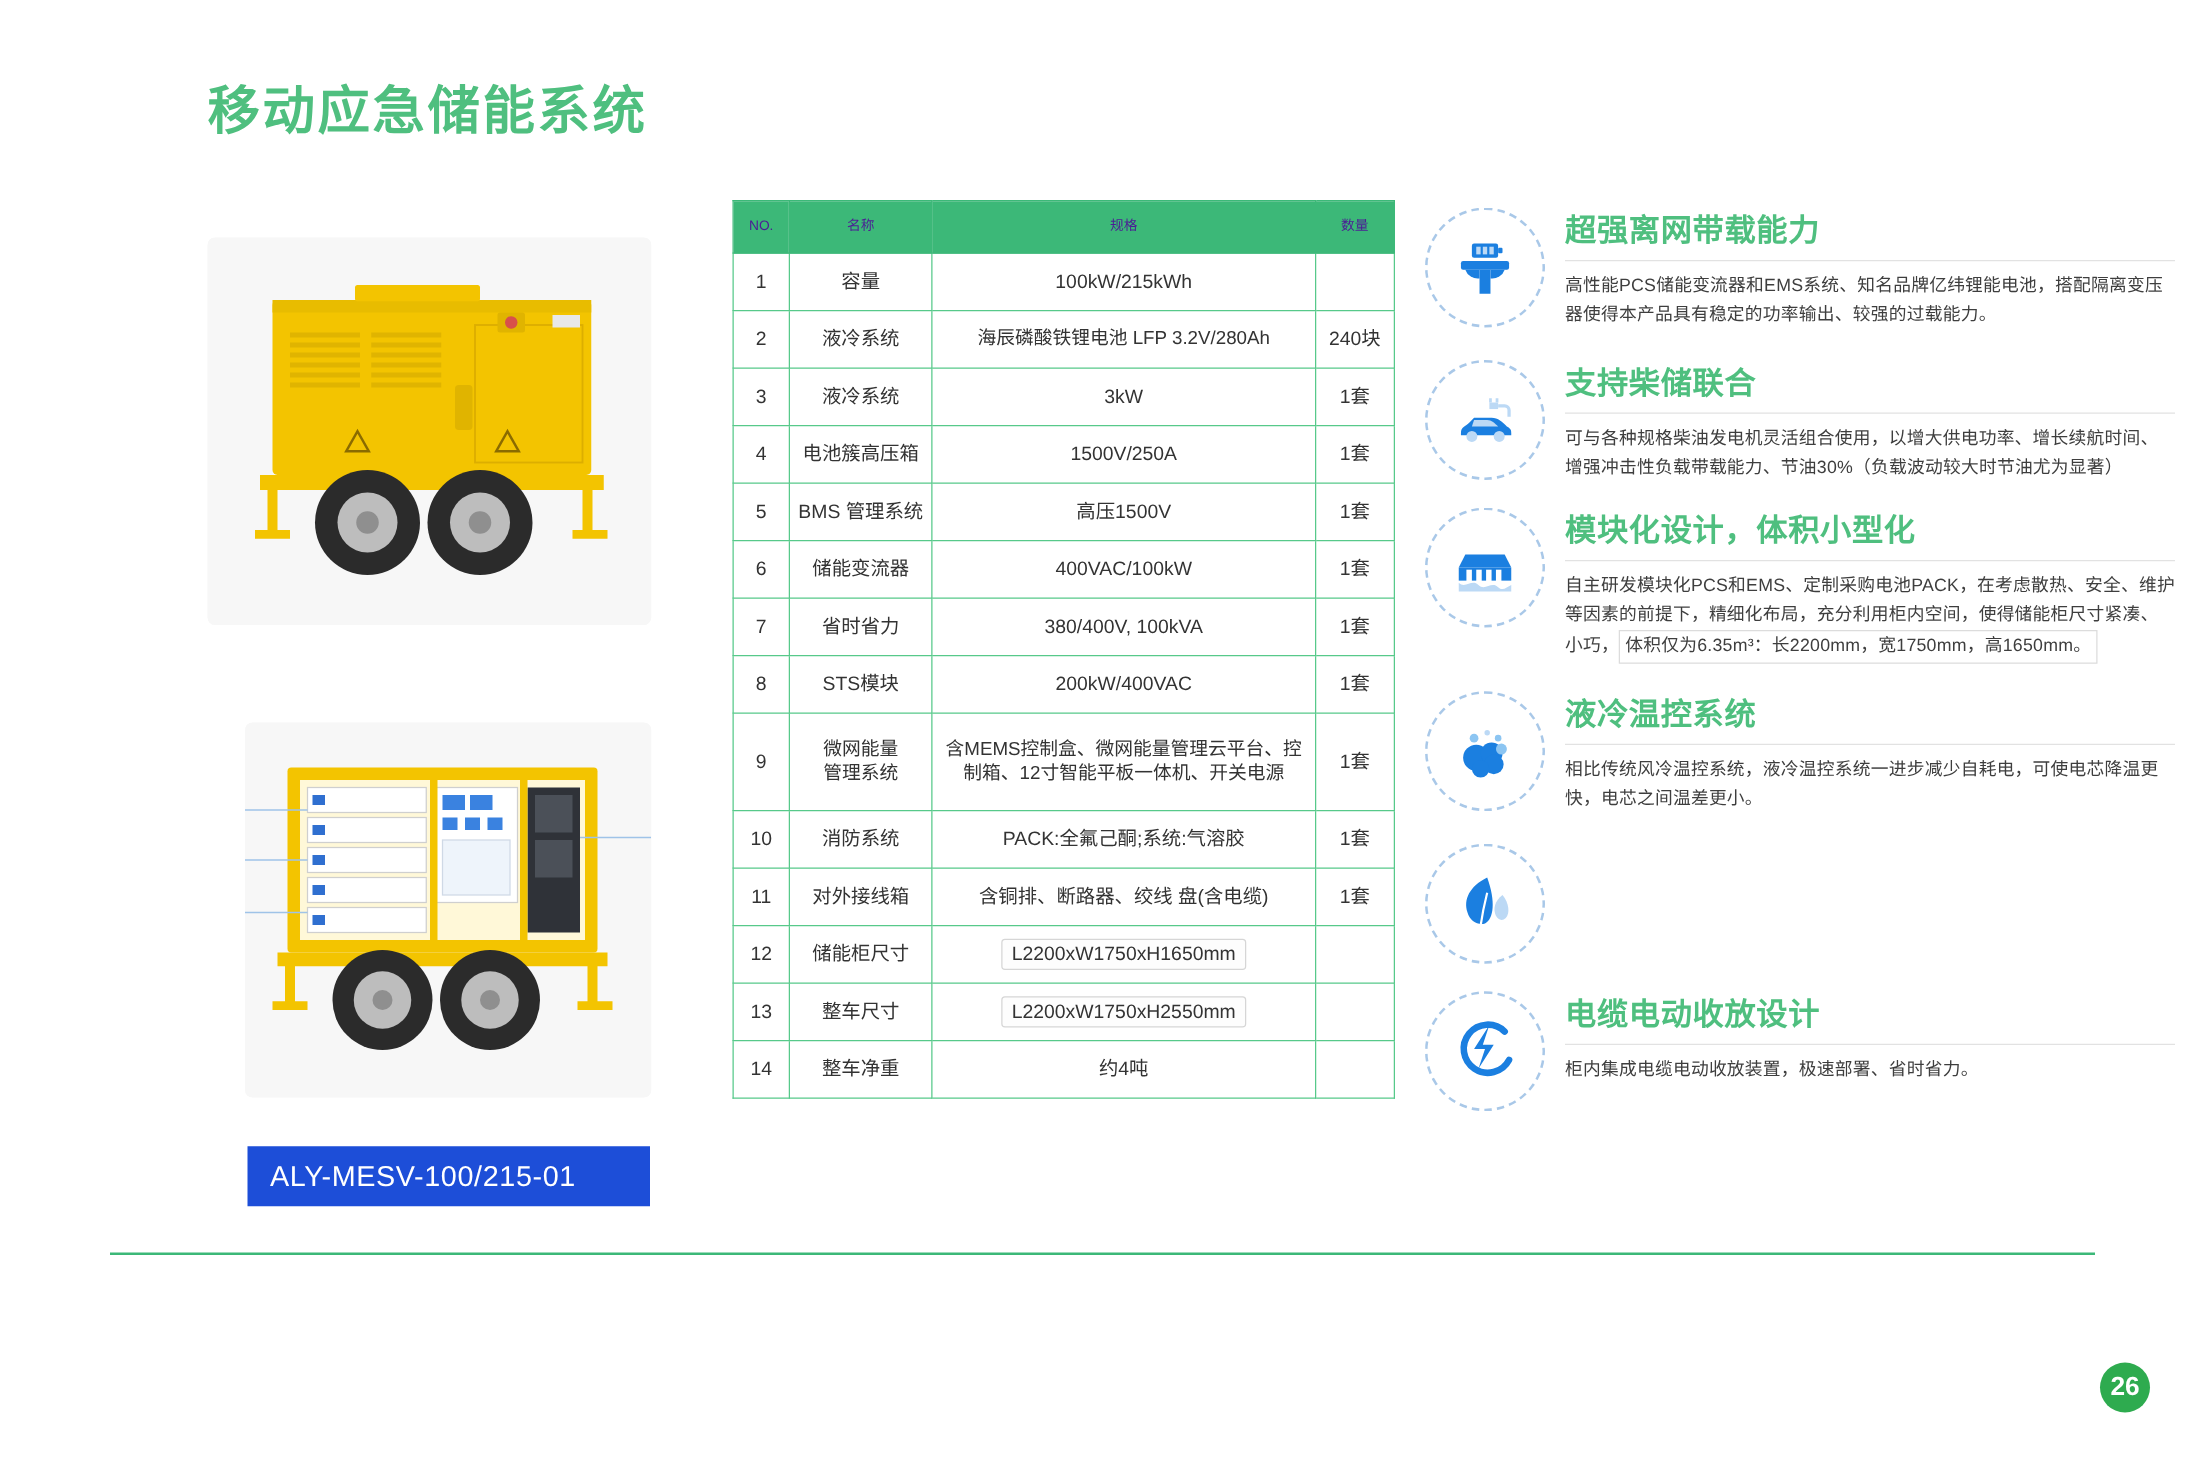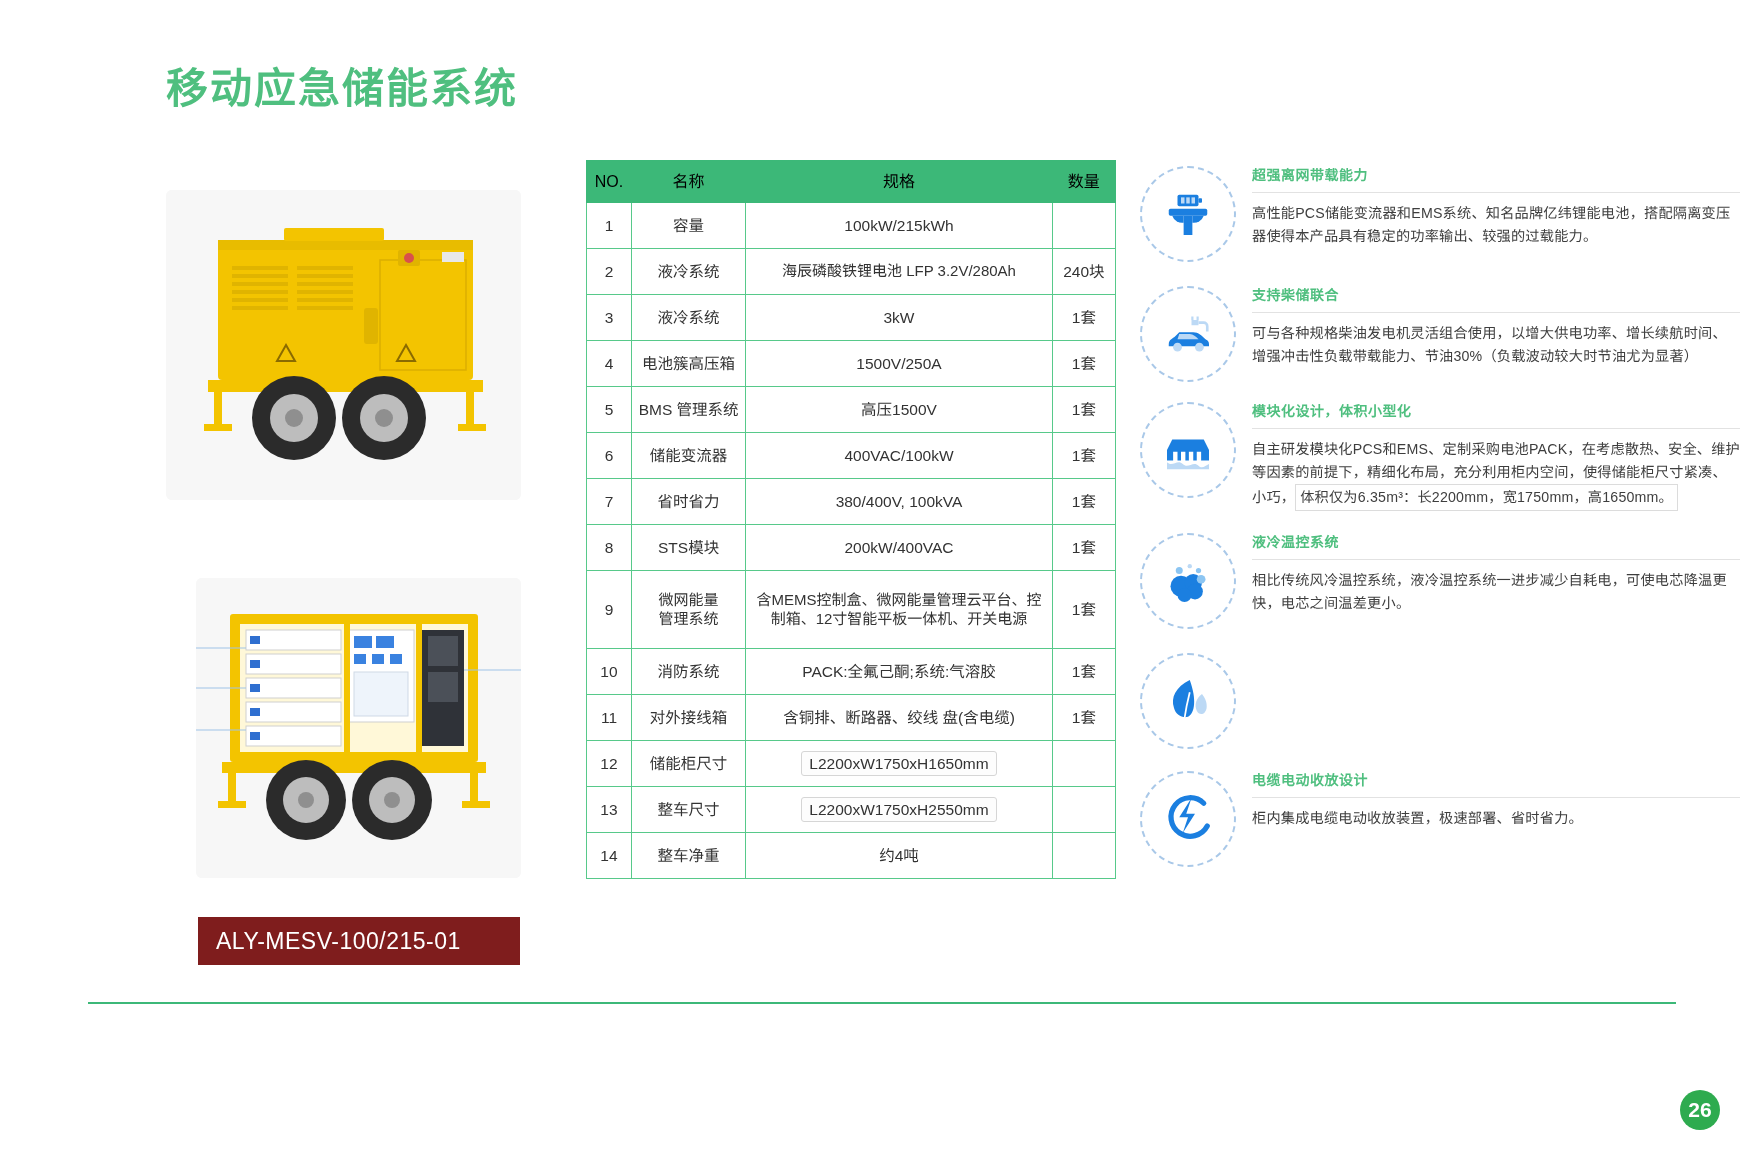--- a/index.html
+++ b/index.html
@@ -26,21 +26,21 @@
     background: #f7f7f7;
     border-radius: 6px;
     overflow: hidden;
   }
   .photo-top { left: 166px; top: 190px; width: 355px; height: 310px; }
   .photo-bottom { left: 196px; top: 578px; width: 325px; height: 300px; }
 
   .model-badge {
     position: absolute; left: 198px; top: 917px;
     width: 322px; height: 48px;
-    background: #7f1d1d;
+    background: #1d4ed8;
     color: #ffffff;
     font-size: 23px; font-weight: 400;
     display: flex; align-items: center; padding-left: 18px;
     letter-spacing: .5px;
   }
 
   
   .spec-table {
     position: absolute; left: 586px; top: 160px;
     width: 530px;
@@ -50,22 +50,22 @@
   }
   .spec-table th, .spec-table td {
     border: 1px solid #57c98a;
     text-align: center;
     vertical-align: middle;
     padding: 0 4px;
     line-height: 1.25;
   }
   .spec-table thead th {
     background: #3cb878;
-    color: #000000;
-    font-size: 16px;
+    color: #4c1d95;
+    font-size: 11px;
     font-weight: 400;
     height: 42px;
     border-color: #3cb878;
   }
   .spec-table tbody td { height: 46px; background: #fff; }
   .col-no  { width: 44px; }
   .col-name{ width: 112px; }
   .col-spec{ width: 300px; }
   .col-qty { width: 62px; }
   .cell-2line { line-height: 1.35; font-size: 15px; }
@@ -89,21 +89,21 @@
     width: 96px; height: 96px;
     border-radius: 50%;
     border: 2px dashed #a9c8e8;
     display: flex; align-items: center; justify-content: center;
     margin-right: 16px;
     margin-top: 6px;
   }
   .feature-icon svg { width: 56px; height: 56px; display:block; }
   .feature-body { flex: 1 1 auto; padding-top: 4px; }
   .feature-title {
-    font-size: 14px; font-weight: 700; color: #4fbf7f;
+    font-size: 25px; font-weight: 700; color: #4fbf7f;
     margin-bottom: 8px; letter-spacing: .5px;
   }
   .feature-rule { height:1px; background:#e2e2e2; margin-bottom:9px; width:100%; }
   .feature-text {
     font-size: 14.2px; line-height: 1.62; color: #3e3e3e;
     letter-spacing: .2px;
   }
   .feature-text.framed {
     border: 1px solid #dcdcdc;
     padding: 4px 6px;

